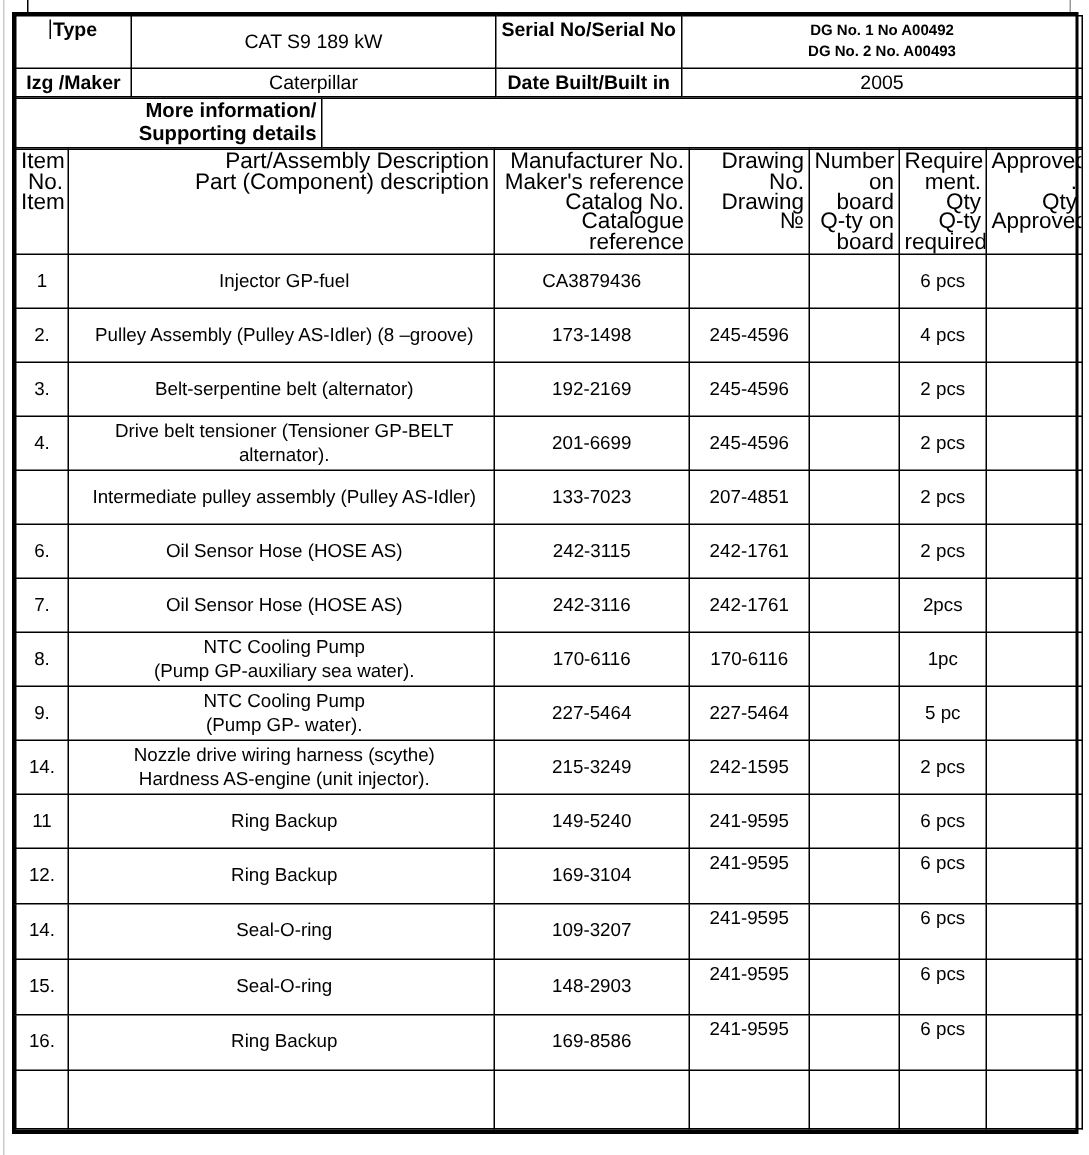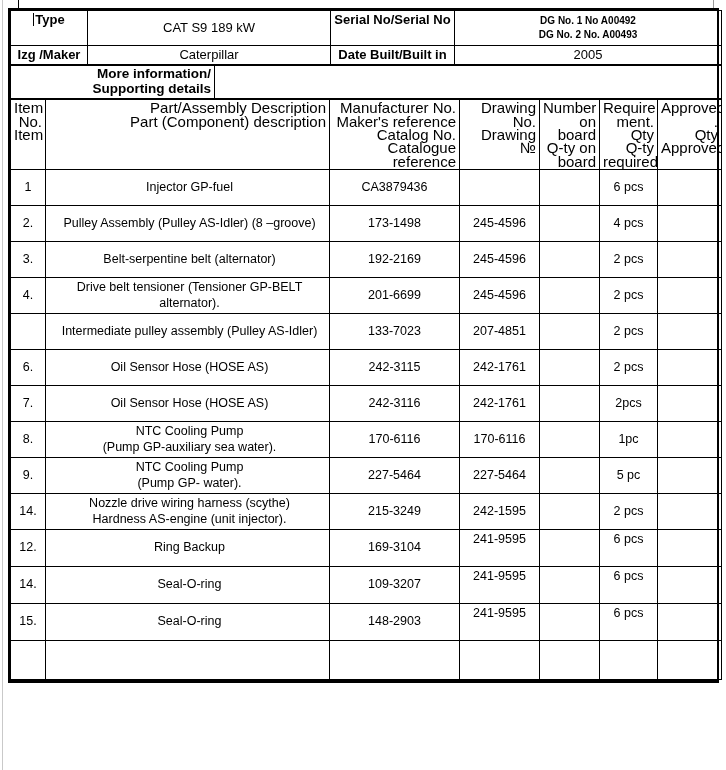--- a/index.html
+++ b/index.html
@@ -286,20 +286,29 @@
     <td class="c-item">14.</td>
     <td class="c-desc pre">Nozzle drive wiring harness (scythe)
 Hardness AS-engine (unit injector).</td>
     <td class="c-mfr">215-3249</td>
     <td class="c-draw">242-1595</td>
     <td class="c-board"></td>
     <td class="c-req">2 pcs</td>
     <td class="c-appr"></td>
   </tr>
         <tr>
+    <td class="c-item">11</td>
+    <td class="c-desc pre">Ring Backup</td>
+    <td class="c-mfr">149-5240</td>
+    <td class="c-draw">241-9595</td>
+    <td class="c-board"></td>
+    <td class="c-req">6 pcs</td>
+    <td class="c-appr"></td>
+  </tr>
+        <tr>
     <td class="c-item">12.</td>
     <td class="c-desc pre">Ring Backup</td>
     <td class="c-mfr">169-3104</td>
     <td class="c-draw vtop">241-9595</td>
     <td class="c-board"></td>
     <td class="c-req vtop">6 pcs</td>
     <td class="c-appr"></td>
   </tr>
         <tr>
     <td class="c-item">14.</td>
@@ -313,20 +322,29 @@
         <tr>
     <td class="c-item">15.</td>
     <td class="c-desc pre">Seal-O-ring</td>
     <td class="c-mfr">148-2903</td>
     <td class="c-draw vtop">241-9595</td>
     <td class="c-board"></td>
     <td class="c-req vtop">6 pcs</td>
     <td class="c-appr"></td>
   </tr>
         <tr>
+    <td class="c-item">16.</td>
+    <td class="c-desc pre">Ring Backup</td>
+    <td class="c-mfr">169-8586</td>
+    <td class="c-draw vtop">241-9595</td>
+    <td class="c-board"></td>
+    <td class="c-req vtop">6 pcs</td>
+    <td class="c-appr"></td>
+  </tr>
+        <tr>
     <td class="c-item"></td>
     <td class="c-desc pre"></td>
     <td class="c-mfr"></td>
     <td class="c-draw"></td>
     <td class="c-board"></td>
     <td class="c-req"></td>
     <td class="c-appr"></td>
   </tr>
       </tbody>
   </table>

